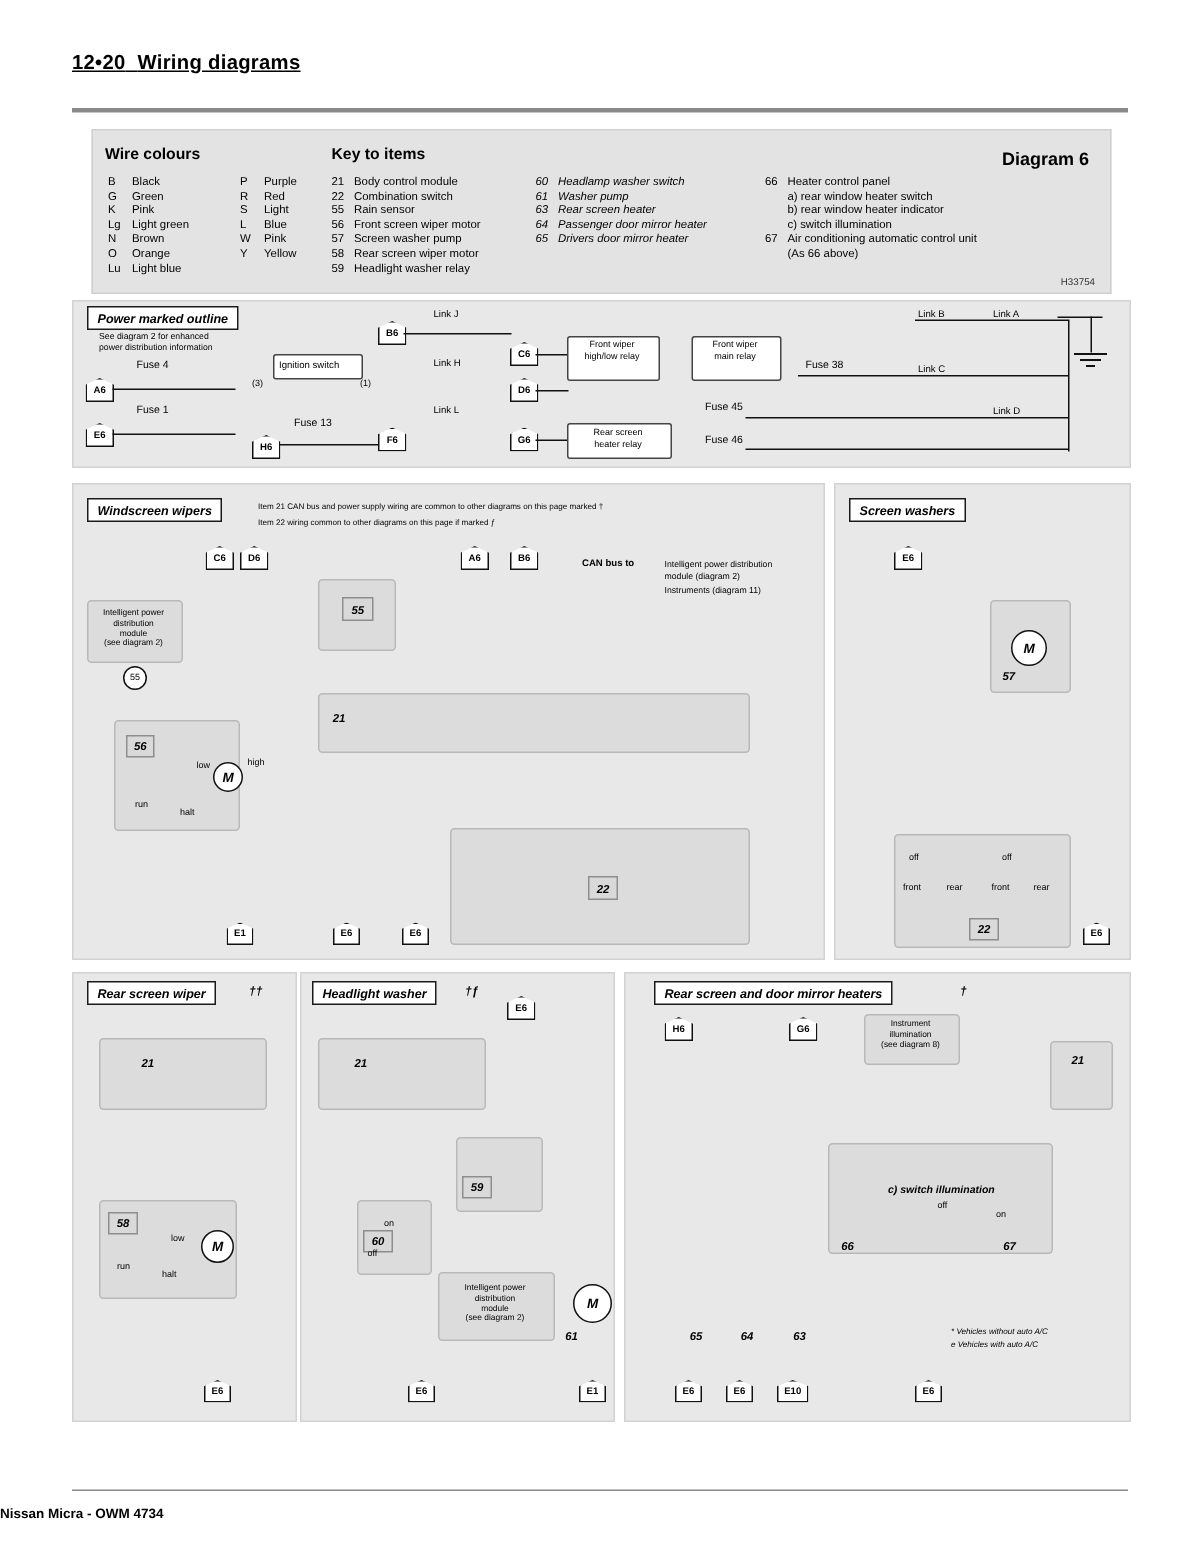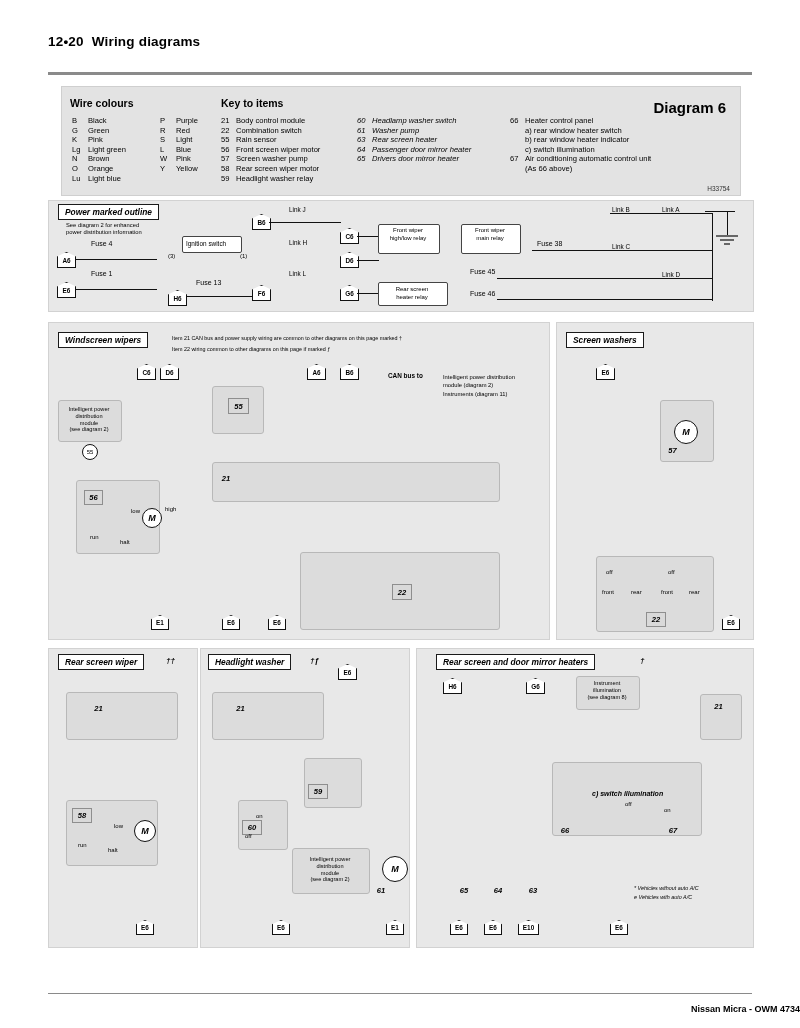--- a/index.html
+++ b/index.html
@@ -7,35 +7,35 @@
     width:800px;height:1028px;
     background:#ffffff;
     font-family:"Liberation Sans", sans-serif;
     color:#000;
     position:relative;
     overflow:hidden;
   }
   .page{position:absolute;inset:0;}
 
   
-  .pg-header{position:absolute;left:48px;top:34px;font-size:13.5px;font-weight:bold;letter-spacing:.2px;}
+  .pg-header{position:absolute;left:48px;top:34px;font-size:13.5px;font-weight:bold;letter-spacing:.2px;text-decoration:underline;}
   .pg-header .num{font-weight:bold;}
   .hdr-rule{position:absolute;left:48px;top:72px;width:704px;height:3px;background:#8a8a8a;}
 
   
   .key-panel{
     position:absolute;left:61px;top:86px;width:678px;height:108px;
     background:#e3e3e3;border:1px solid #cfcfcf;
   }
   .key-title{position:absolute;font-size:10.5px;font-weight:bold;}
   .key-col{position:absolute;font-size:7.6px;line-height:9.6px;}
   .key-col .row{display:block;white-space:nowrap;}
   .key-col .code{display:inline-block;width:16px;}
   .key-col .num{display:inline-block;width:15px;}
-  .diagram-no{position:absolute;right:14px;top:12px;font-size:15px;font-weight:bold;margin-left:44px;}
+  .diagram-no{position:absolute;right:14px;top:12px;font-size:12px;font-weight:bold;margin-left:44px;}
   .hcode{position:absolute;right:10px;bottom:3px;font-size:6.5px;color:#333;}
 
   
   .sect{position:absolute;background:#e8e8e8;border:1px solid #d2d2d2;}
   .lbl-box{
     position:absolute;background:#ffffff;border:1px solid #1a1a1a;
     font-size:8.4px;font-style:italic;font-weight:bold;
     padding:2px 6px;white-space:nowrap;
   }
   .txt{position:absolute;font-size:7px;white-space:pre;line-height:8.4px;}
@@ -62,21 +62,21 @@
   }
   .gnd{position:absolute;}
   .line{position:absolute;background:#111;}
   .line.h{height:1px;}
   .line.v{width:1px;}
   .motor{
     position:absolute;border:1.4px solid #111;border-radius:50%;background:#fff;
     font-size:9px;font-style:italic;font-weight:bold;
     display:flex;align-items:center;justify-content:center;
   }
-  .footer{position:absolute;left:0;right:0;bottom:14px;text-align:right;font-size:9px;font-weight:bold;}
+  .footer{position:absolute;left:0;right:0;bottom:14px;text-align:left;font-size:9px;font-weight:bold;}
   .footrule{position:absolute;left:48px;bottom:34px;width:704px;height:1px;background:#8a8a8a;}
 </style>
 </head>
 <body>
 
 <div class="page">
 
   <div class="pg-header">
     <span class="num">12•20</span>&nbsp;&nbsp;<span>Wiring diagrams</span>
   </div>

